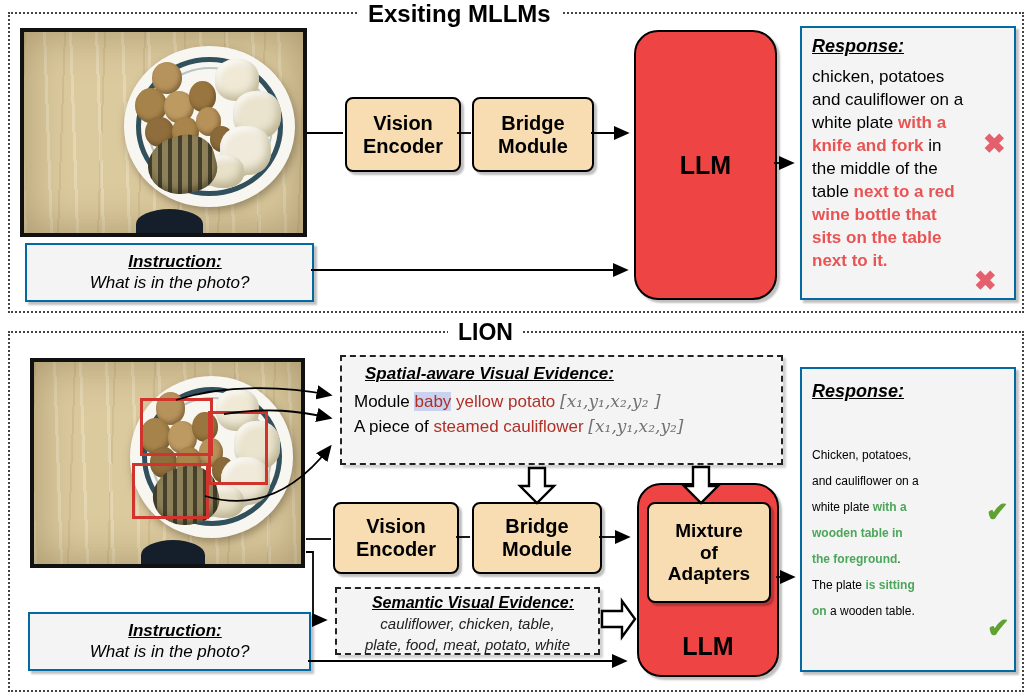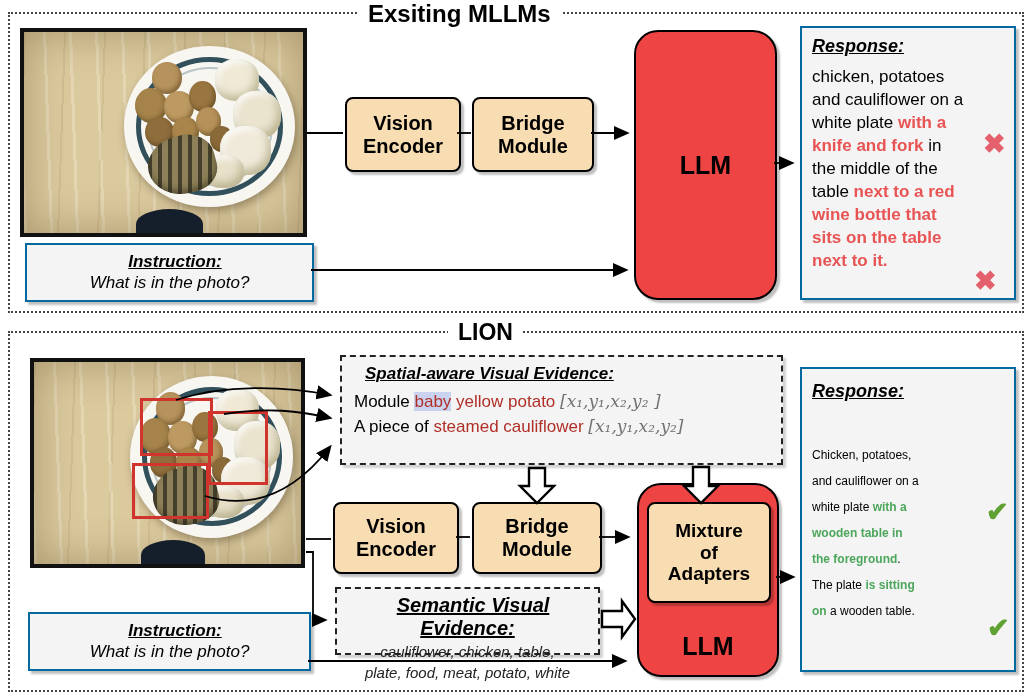--- a/index.html
+++ b/index.html
@@ -55,21 +55,21 @@
   .mark{position:absolute;font-weight:bold;font-size:27px;line-height:1;}
   .mark-x{color:#E4606D;}
   .mark-check{color:#5FA133;}
 
   #know{left:340px;top:355px;width:443px;height:110px;padding:7px 12px;box-sizing:border-box;}
   #know .heading{font-size:17px;margin-bottom:5px;display:inline-block;}
   .kline{font-size:17px;line-height:24px;white-space:nowrap;}
 
   #sve{left:335px;top:587px;width:265px;height:68px;padding:5px 6px;box-sizing:border-box;
        text-align:center;}
-  #sve .heading{font-size:20px;}
+  #sve .heading{font-size:16px;}
   #sve .sline{font-style:italic;font-size:15px;line-height:19px;color:#222;margin-top:2px;}
 
   
   .seg-red{color:#E85454;font-weight:bold;}
   .seg-green{color:#4CA65B;font-weight:bold;}
   .seg-darkred{color:#B03028;}
   .seg-hl{color:#B03028;background:#C9D3F0;}
   .seg-math{color:#737373;font-family:"DejaVu Serif",serif;font-style:italic;font-size:17px;}
 
   

